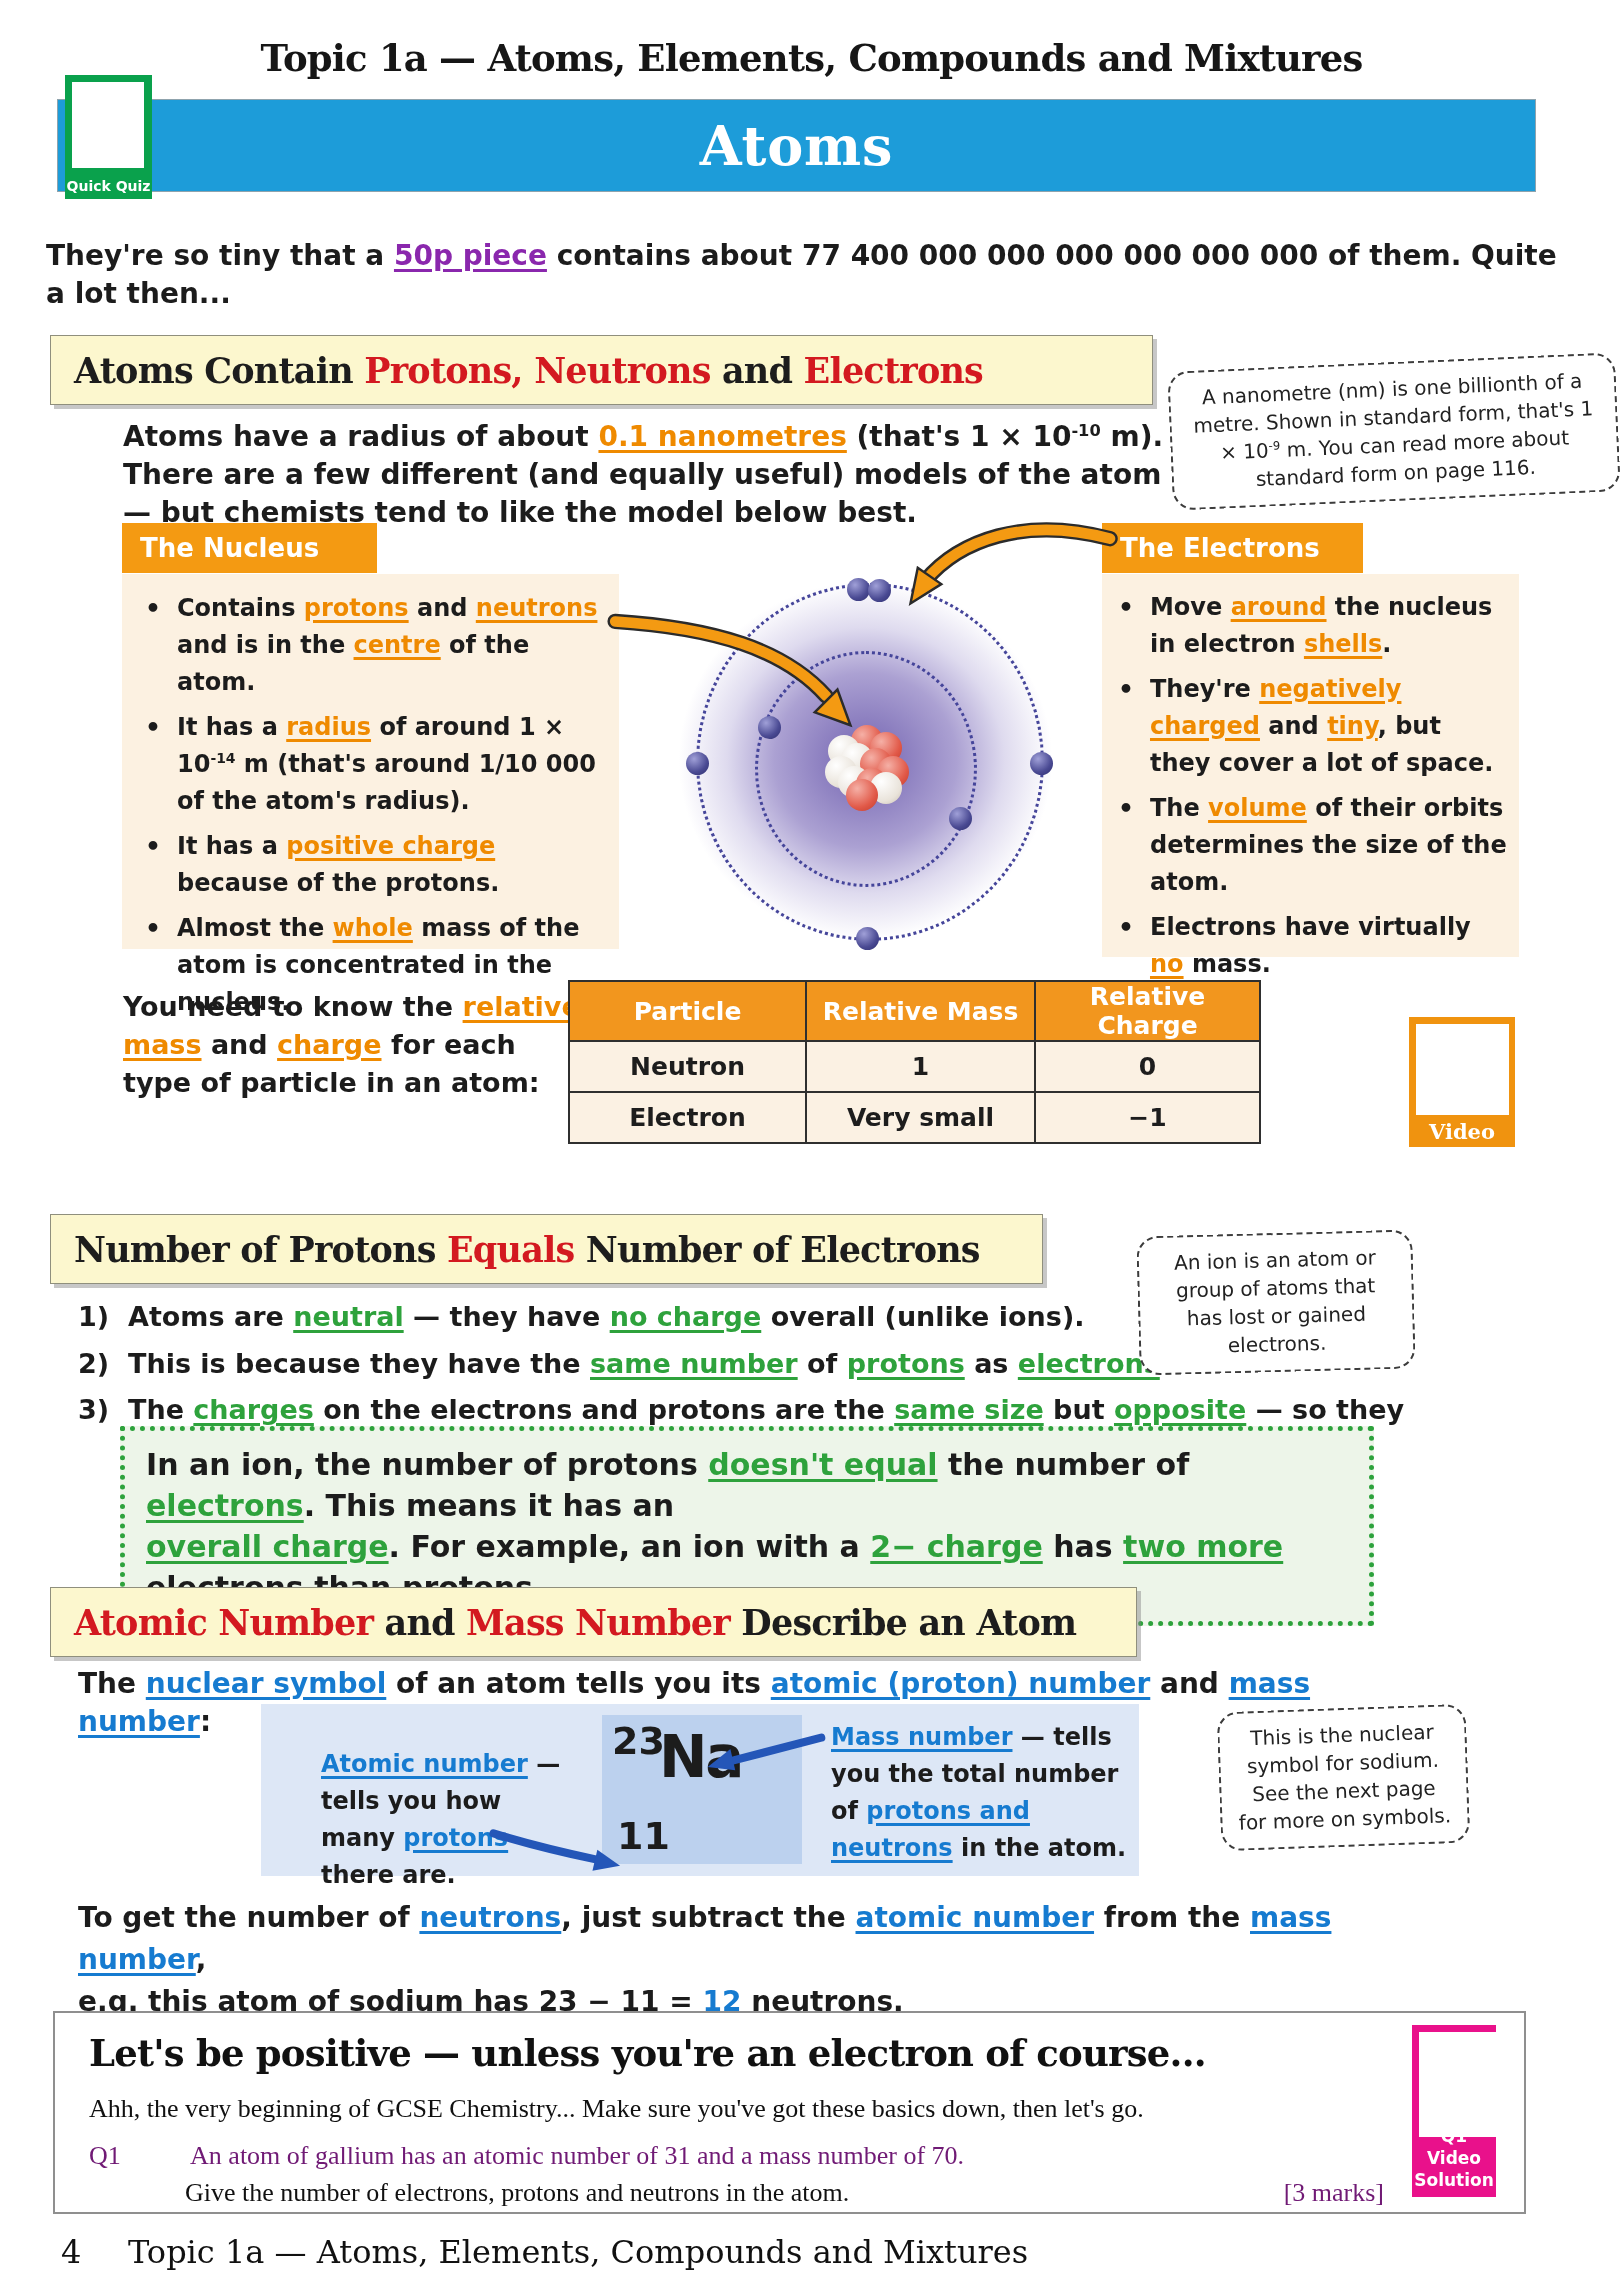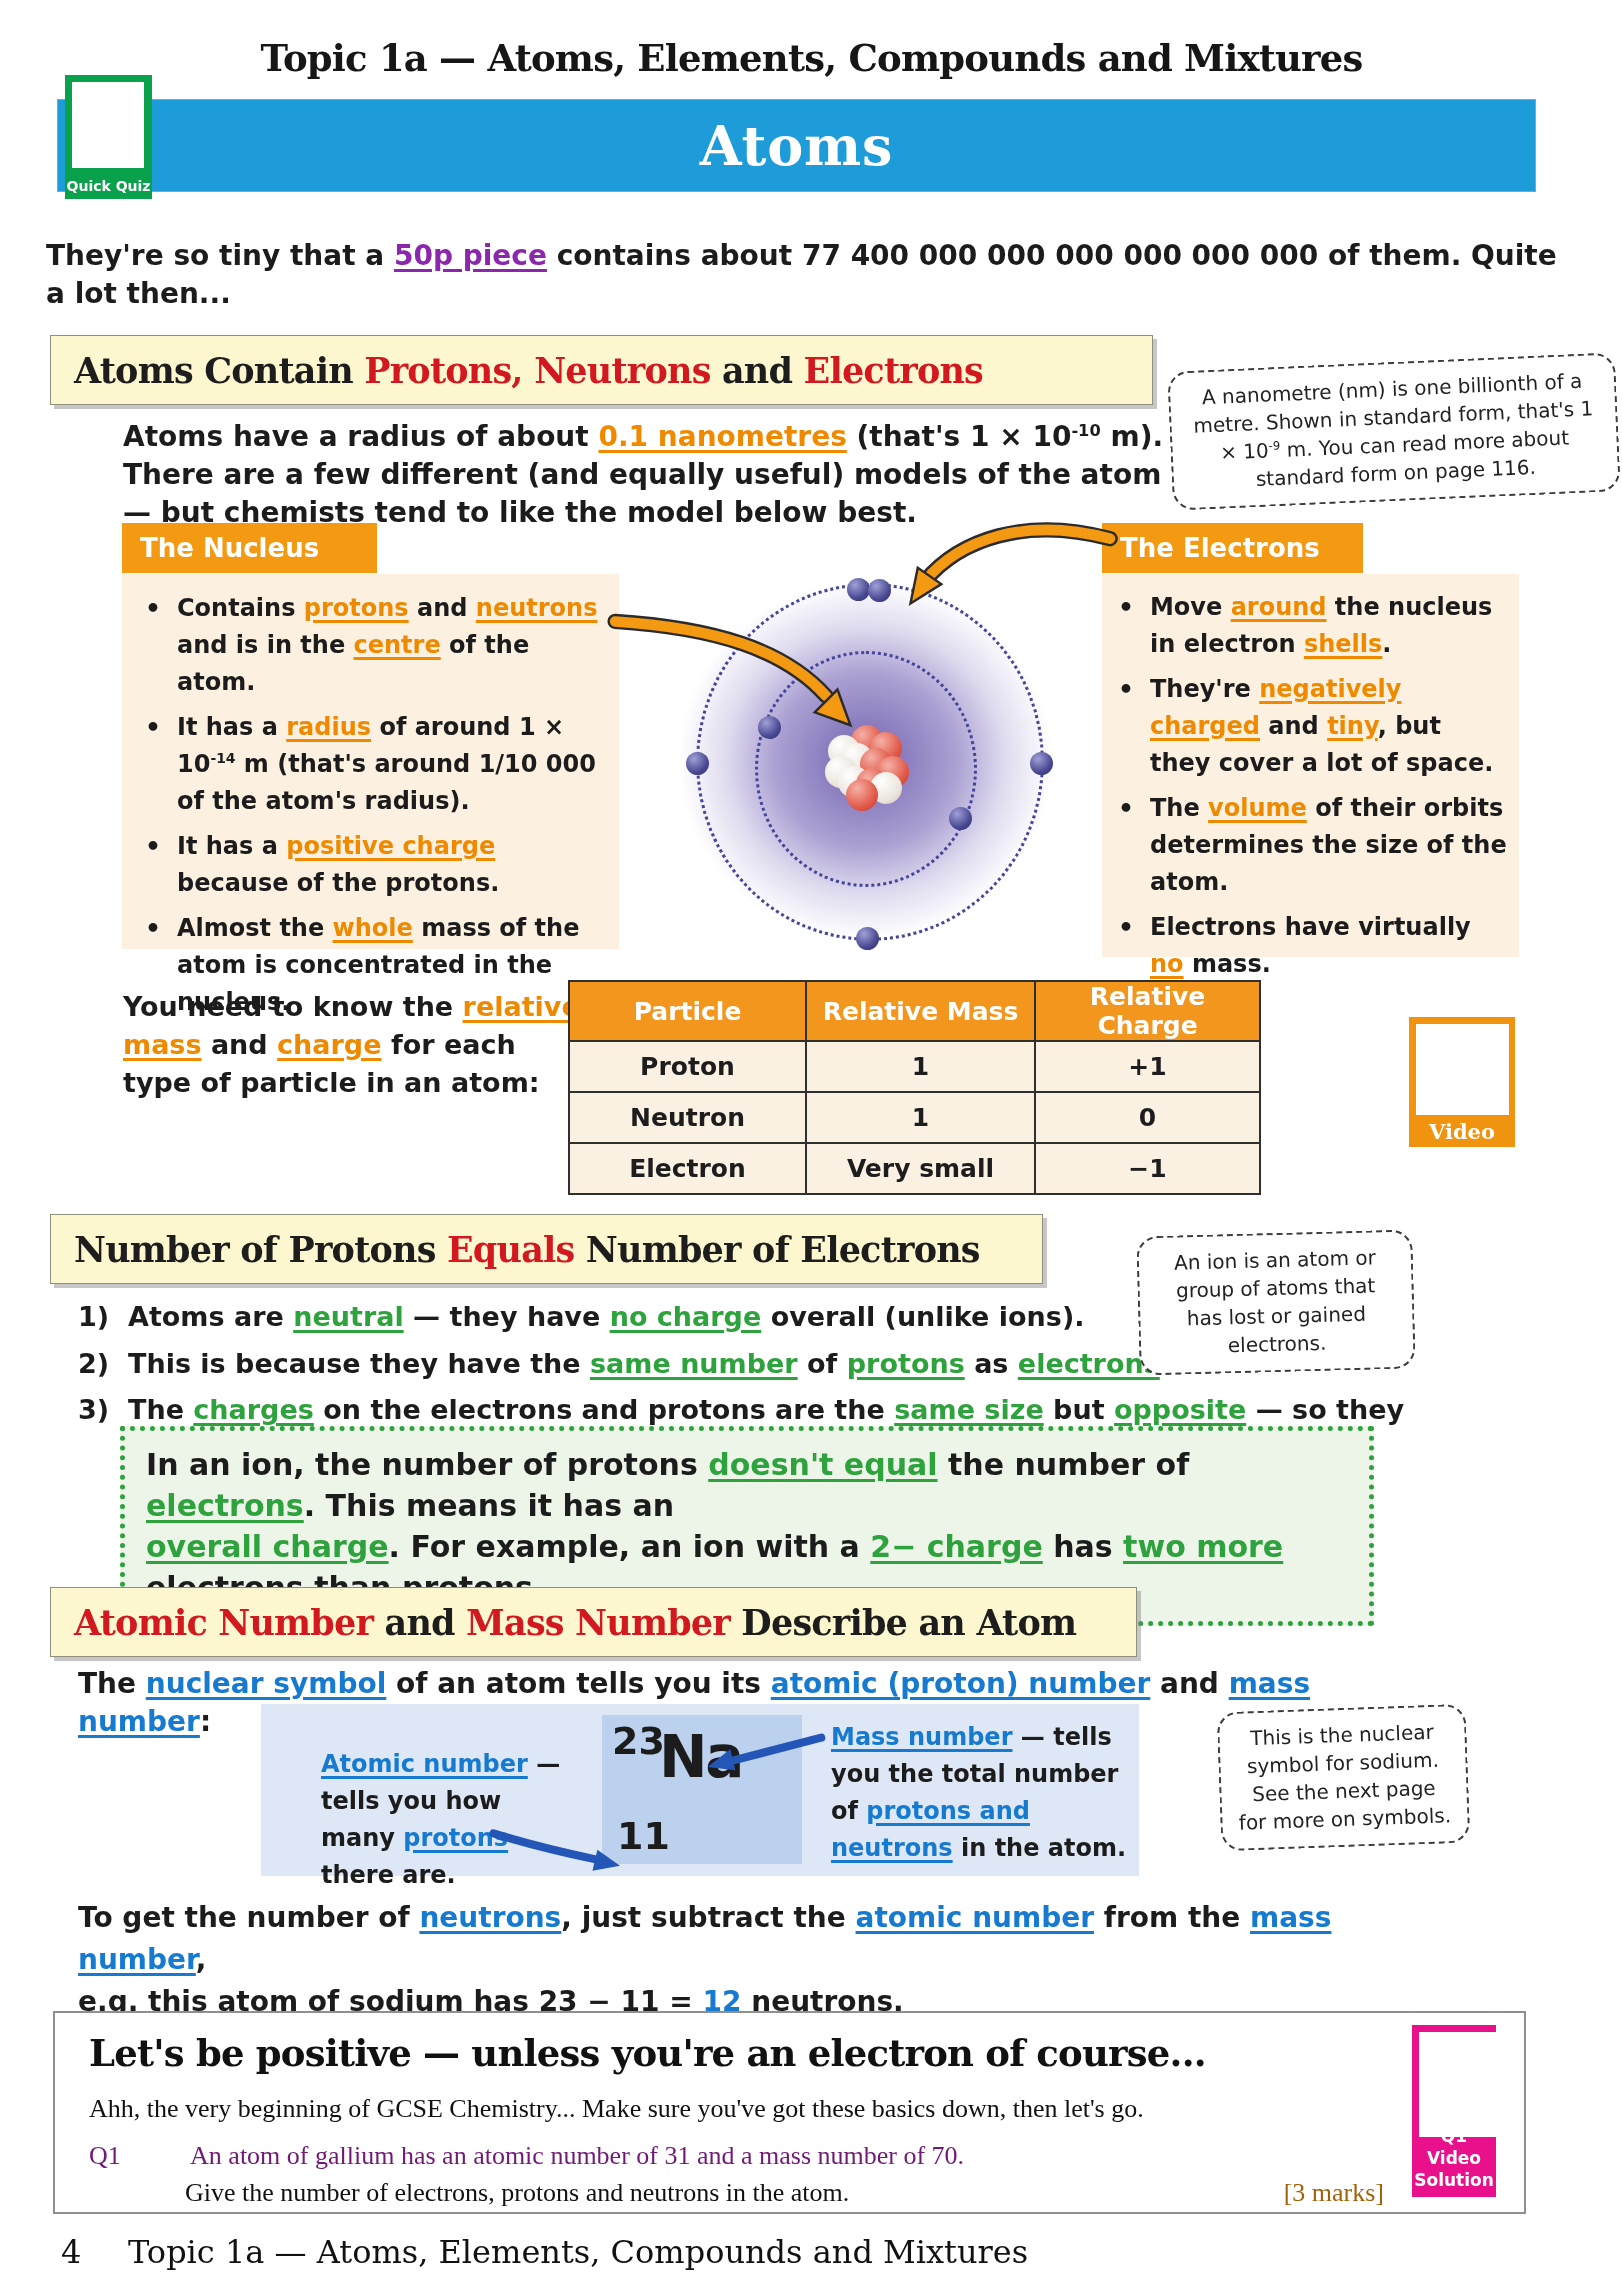--- a/index.html
+++ b/index.html
@@ -97,21 +97,21 @@
   .neutron-para{position:absolute;left:78px;top:1897px;width:1347px;font-size:28px;line-height:42px;}
   
   .bottom-box{position:absolute;left:53px;top:2011px;width:1473px;height:203px;box-sizing:border-box;
     border:2.4px solid #8f8f8f;background:#fff;font-family:"Liberation Serif",serif;}
   .bb-head{position:absolute;left:34px;top:18px;font-family:"DejaVu Serif",serif;font-weight:700;
     font-size:37px;letter-spacing:-0.8px;color:#111;}
   .bb-para{position:absolute;left:34px;top:81px;font-size:26px;color:#111;}
   .bb-q{position:absolute;left:34px;top:128px;font-size:26px;color:#701a75;width:1266px;}
   .bb-q .ql{display:inline-block;width:96px;}
   .bb-line2{position:absolute;left:130px;top:165px;font-size:26px;color:#111;}
-  .bb-marks{position:absolute;right:140px;top:165px;font-size:26px;color:#a16207;}
+  .bb-marks{position:absolute;right:140px;top:165px;font-size:26px;color:#701a75;}
   .q1-badge{position:absolute;left:1412px;top:2025px;width:84px;height:172px;background:#e9118b;z-index:6;}
   .q1-badge .qr{position:absolute;left:7.3px;top:7.3px;width:89px;height:105px;background:#fff;}
   .q1-badge .lbl{position:absolute;left:0;bottom:6.5px;width:100%;text-align:center;color:#fff;
     font-weight:700;font-size:17px;line-height:22px;}
   
   .footer-num{position:absolute;left:61px;top:2233px;font-family:"DejaVu Serif",serif;font-size:32px;color:#111;}
   .footer-text{position:absolute;left:128px;top:2233px;font-family:"DejaVu Serif",serif;font-size:32px;color:#111;}
 </style>
 </head>
 <body>
@@ -220,25 +220,20 @@
 
   <div class="know-text body-text"><span>You need to know the </span><span class="seg-o">relative mass</span><span> and </span><span class="seg-o">charge</span><span> for each type of particle in an atom:</span></div>
   <table class="particles">
     <tbody>
         <tr>
       <th class="c1">Particle</th>
       <th class="c2">Relative Mass</th>
       <th class="c3">Relative Charge</th>
     </tr>
     <tr>
-      <td>Proton</td>
-      <td>1</td>
-      <td>+1</td>
-    </tr>
-    <tr>
       <td>Neutron</td>
       <td>1</td>
       <td>0</td>
     </tr>
     <tr>
       <td>Electron</td>
       <td>Very small</td>
       <td>−1</td>
     </tr>
   </tbody>

